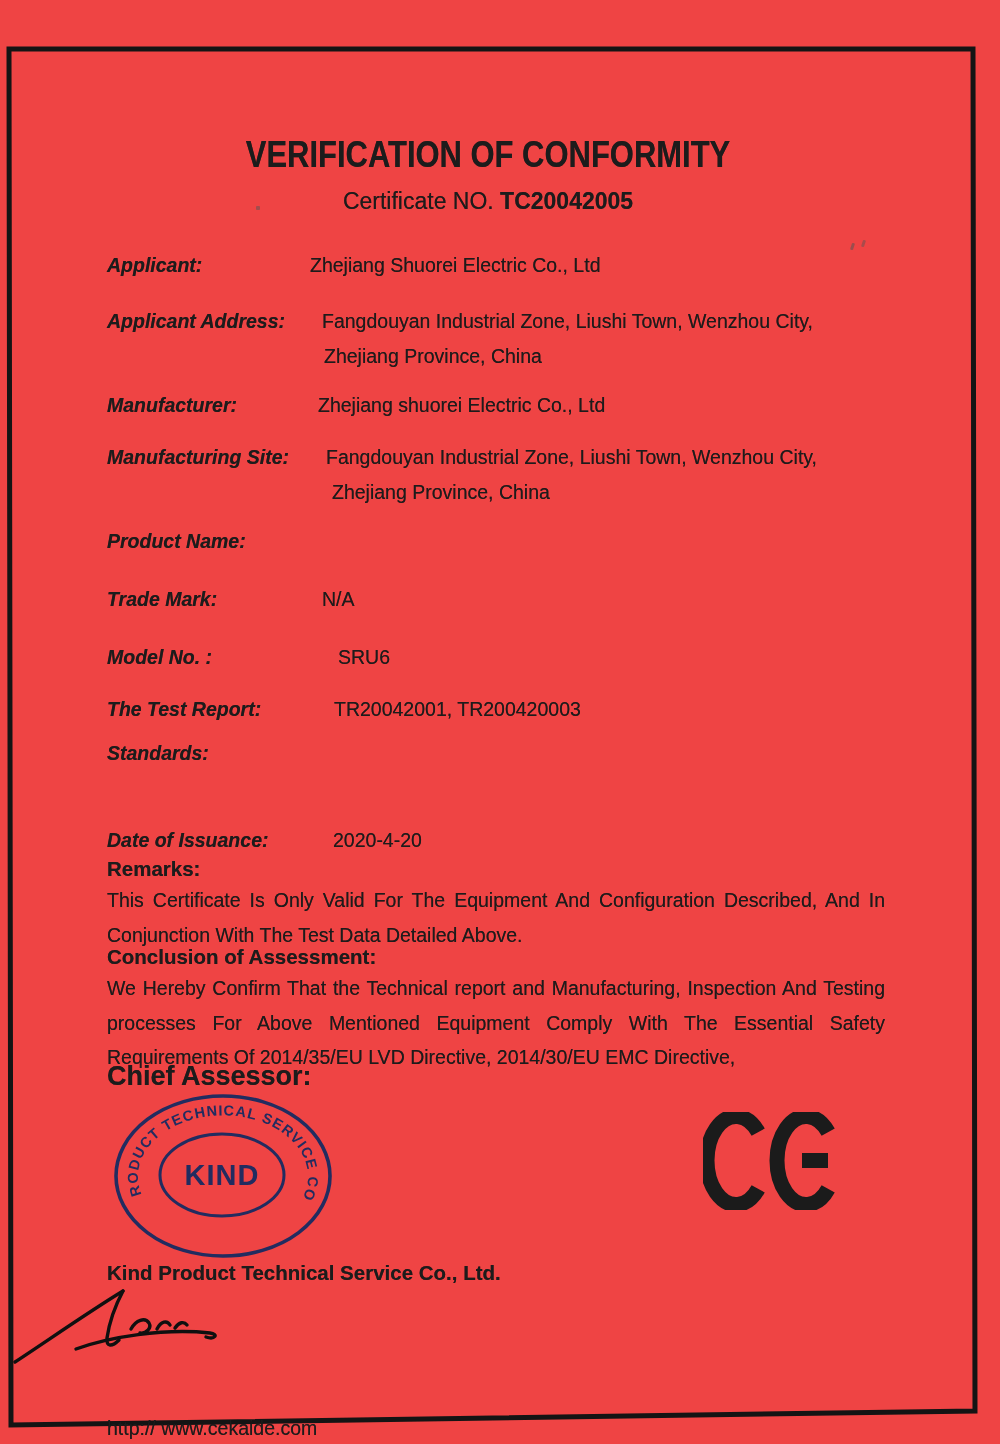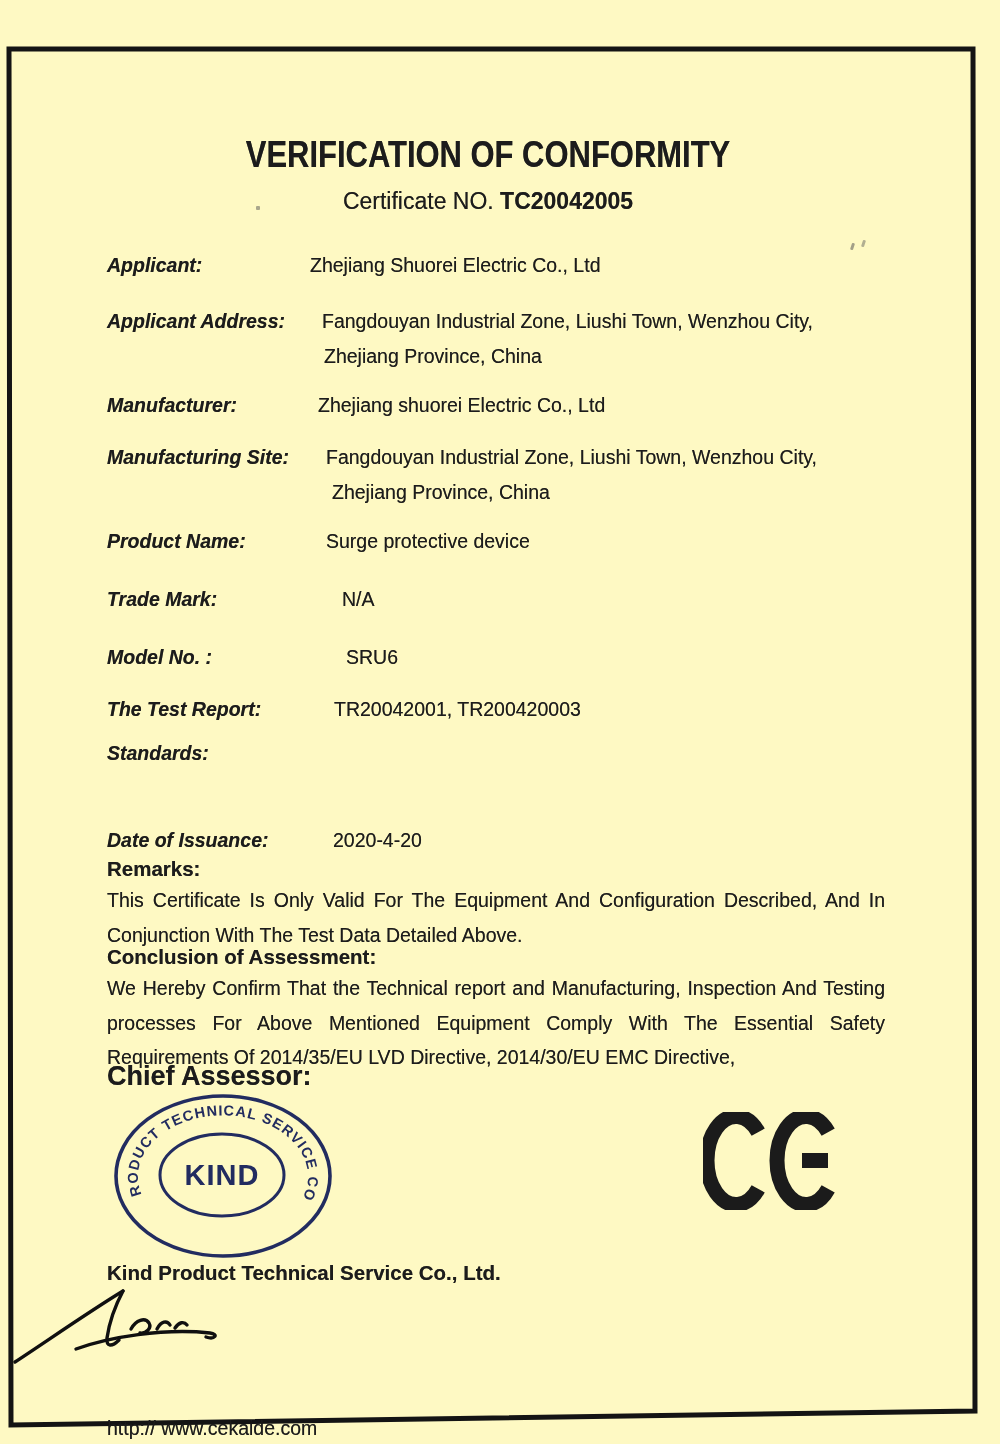--- a/index.html
+++ b/index.html
@@ -1,18 +1,18 @@
 <!DOCTYPE html>
 <html><head>
 <meta charset="utf-8">
 <style>
   html,body{margin:0;padding:0;background:#ffffff;}
   .page{
     position:relative;width:1000px;height:1444px;margin:0 auto;
-    background:#fef9c3;overflow:hidden;
+    background:#ef4444;overflow:hidden;
     font-family:"Liberation Sans","DejaVu Sans",sans-serif;
     color:#1c1c1c;
   }
   .page *{box-sizing:border-box;}
   .txt{text-shadow:0 0 .45px rgba(10,10,10,.6);}
   .frame{position:absolute;left:0;top:0;width:1000px;height:1444px;}
   .doc-title{
     position:absolute;left:0;top:134px;width:976px;text-align:center;
     font-size:36px;font-weight:bold;letter-spacing:0;
     transform:scaleX(.86);transform-origin:50% 50%;
@@ -82,35 +82,32 @@
   <div class="row txt" style="top:440px">
     <div class="label">Manufacturing Site:</div>
     <div class="value" style="margin-left:4px">
       <div>Fangdouyan Industrial Zone, Liushi Town, Wenzhou City,</div>
       <div style="padding-left:6px">Zhejiang Province, China</div>
     </div>
   </div>
 
   <div class="row txt" style="top:524px">
     <div class="label">Product Name:</div>
-    <div class="value" style="margin-left:4px">
-        <div>Surge protective device</div>
-      </div>
   </div>
 
   <div class="row txt" style="top:582px">
     <div class="label">Trade Mark:</div>
-    <div class="value" style="margin-left:20px">
+    <div class="value" style="margin-left:0">
         <div>N/A</div>
       </div>
   </div>
 
   <div class="row txt" style="top:640px">
     <div class="label">Model No. :</div>
-    <div class="value" style="margin-left:24px">
+    <div class="value" style="margin-left:16px">
         <div>SRU6</div>
       </div>
   </div>
 
   <div class="row txt" style="top:692px">
     <div class="label">The Test Report:</div>
     <div class="value" style="margin-left:12px">
         <div>TR20042001, TR200420003</div>
       </div>
   </div>

